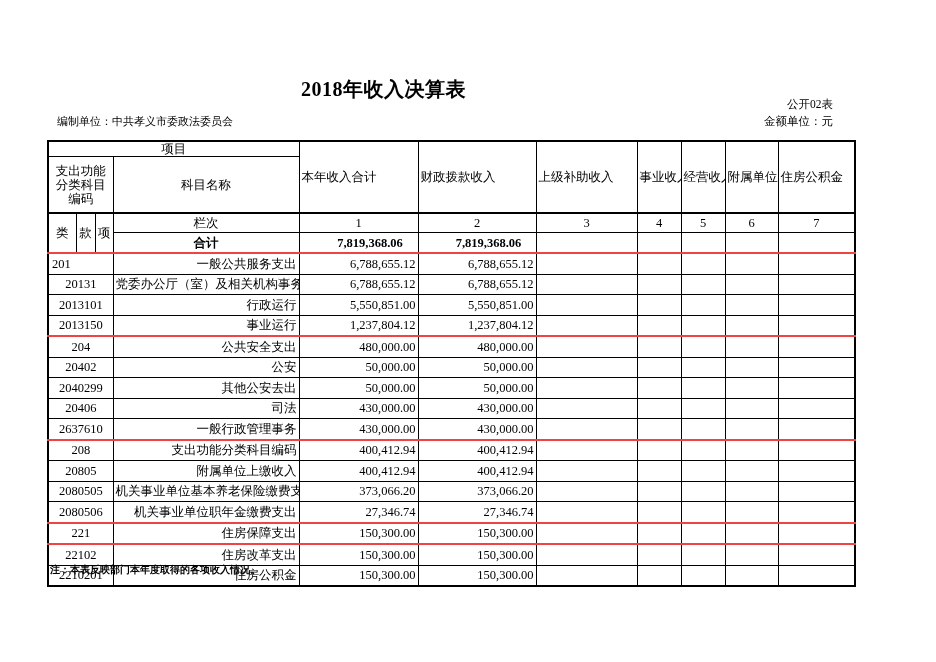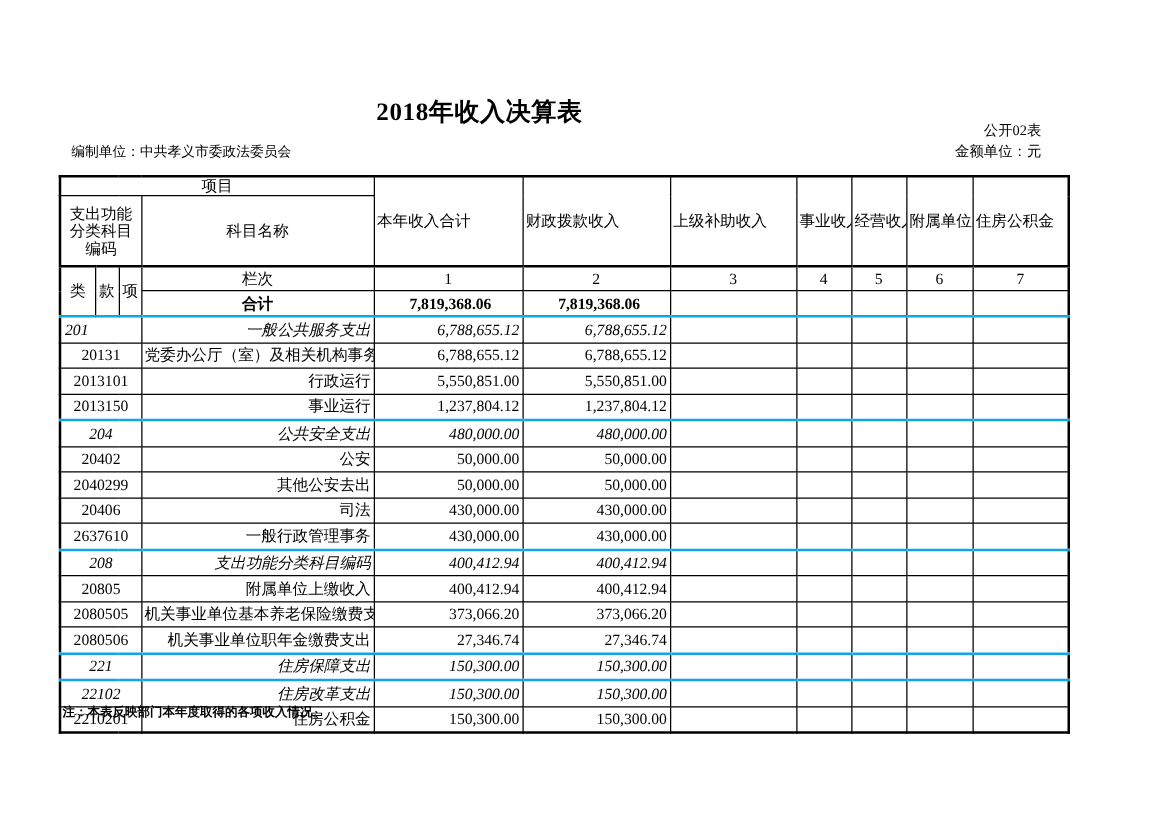--- a/index.html
+++ b/index.html
@@ -117,21 +117,21 @@
   .hdr-leikuanxiang {
     text-align: center;
     vertical-align: middle;
   }
   .row-total td {
     text-align: center;
     height: 19px;
     font-weight: bold;
   }
   .row-total td.num {
-    text-align: left;
+    text-align: center;
     padding-right: 5px;
     padding-left: 28px;
   }
 
   tr.data td {
     height: 19.5px;
   }
   td.code {
     text-align: center;
   }
@@ -143,22 +143,21 @@
     text-align: right;
     padding-left: 5px;
   }
   td.num {
     text-align: right;
     padding-right: 5px;
   }
 
   
   tr.cat-start > td {
-    border-top: 2px solid #0ea5e9;
-    font-style: italic;
+    border-top: 2px solid #ef4444;
   }
   tr.after-header > td {
     border-top: 2px solid #000;
   }
   .thick-bottom > td {
     border-bottom: 2px solid #000;
   }
 </style>
 </head>
 <body>

